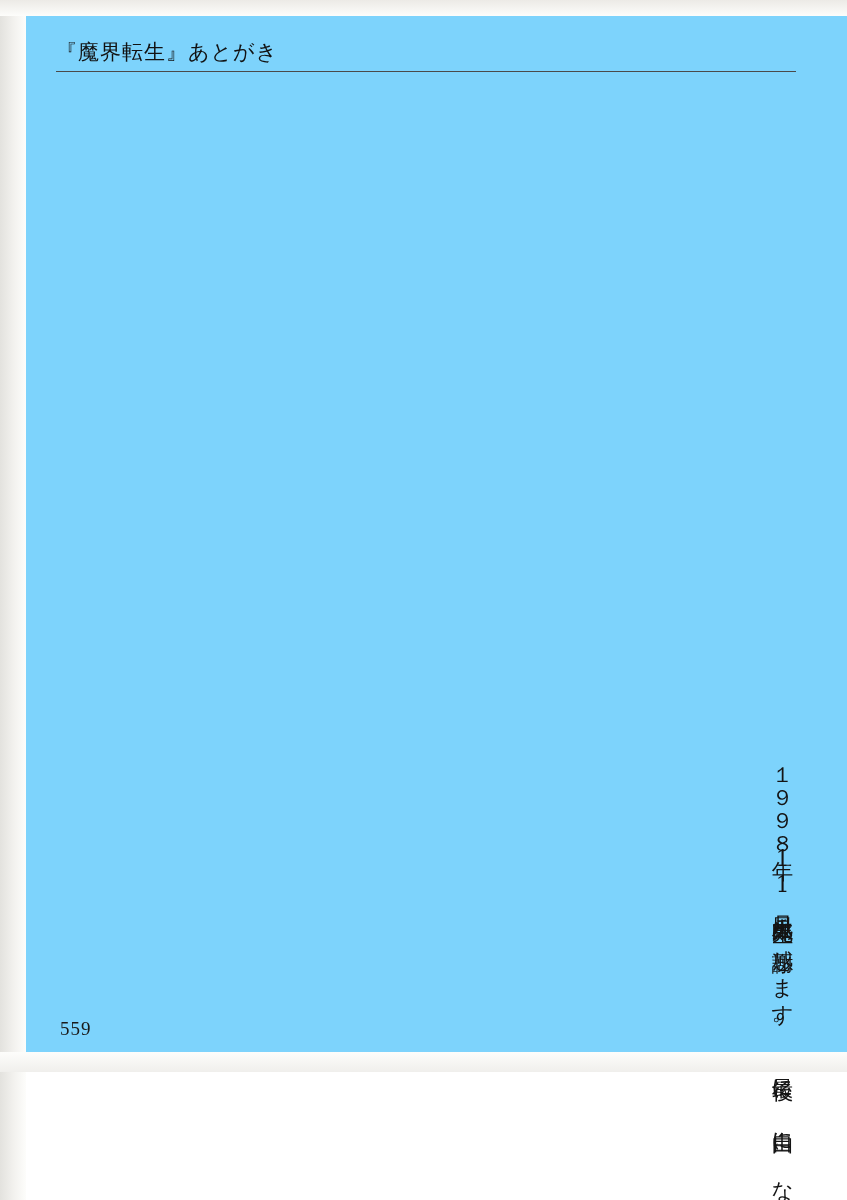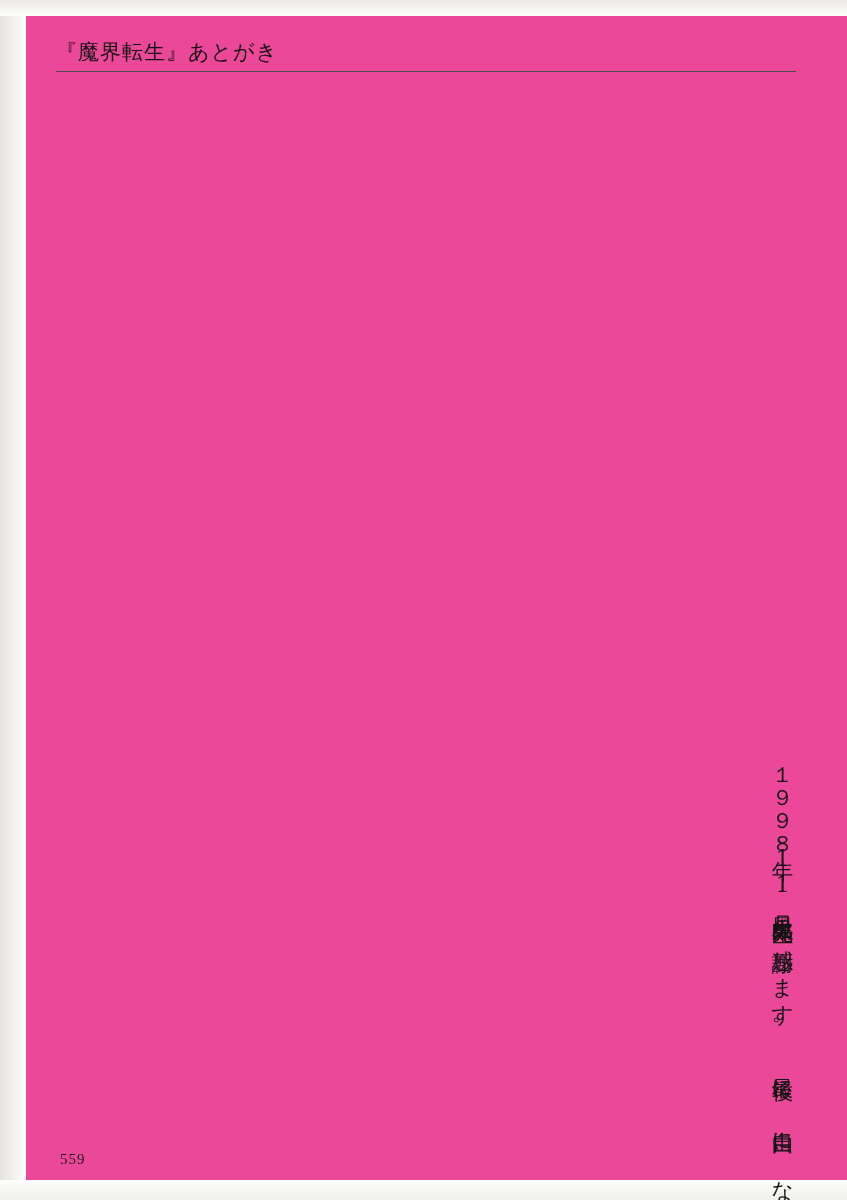--- a/index.html
+++ b/index.html
@@ -14,22 +14,22 @@
     color: #1a1a1a;
     position: relative;
     overflow: hidden;
   }
 
   .page {
     position: absolute;
     left: 0;
     top: 0;
     width: 847px;
-    height: 1200px;
-    background: #ec4899;
+    height: 1072px;
+    background: #7dd3fc;
   }
 
   
   .page-edge-left {
     position: absolute;
     left: 0;
     top: 0;
     width: 26px;
     height: 1200px;
     background: linear-gradient(to right, #e3e2de 0%, #f3f2ef 55%, #fdfdfb 100%);
@@ -104,21 +104,21 @@
   }
   .col.date {
     padding-top: 640px;
   }
 
   
   .folio {
     position: absolute;
     left: 60px;
     bottom: 32px;
-    font-size: 15px;
+    font-size: 19px;
     color: #1a1a1a;
     font-family: "Liberation Serif", "DejaVu Serif", serif;
     letter-spacing: 1px;
   }
 </style>
 </head>
 <body>
 
 <div class="page">
 

